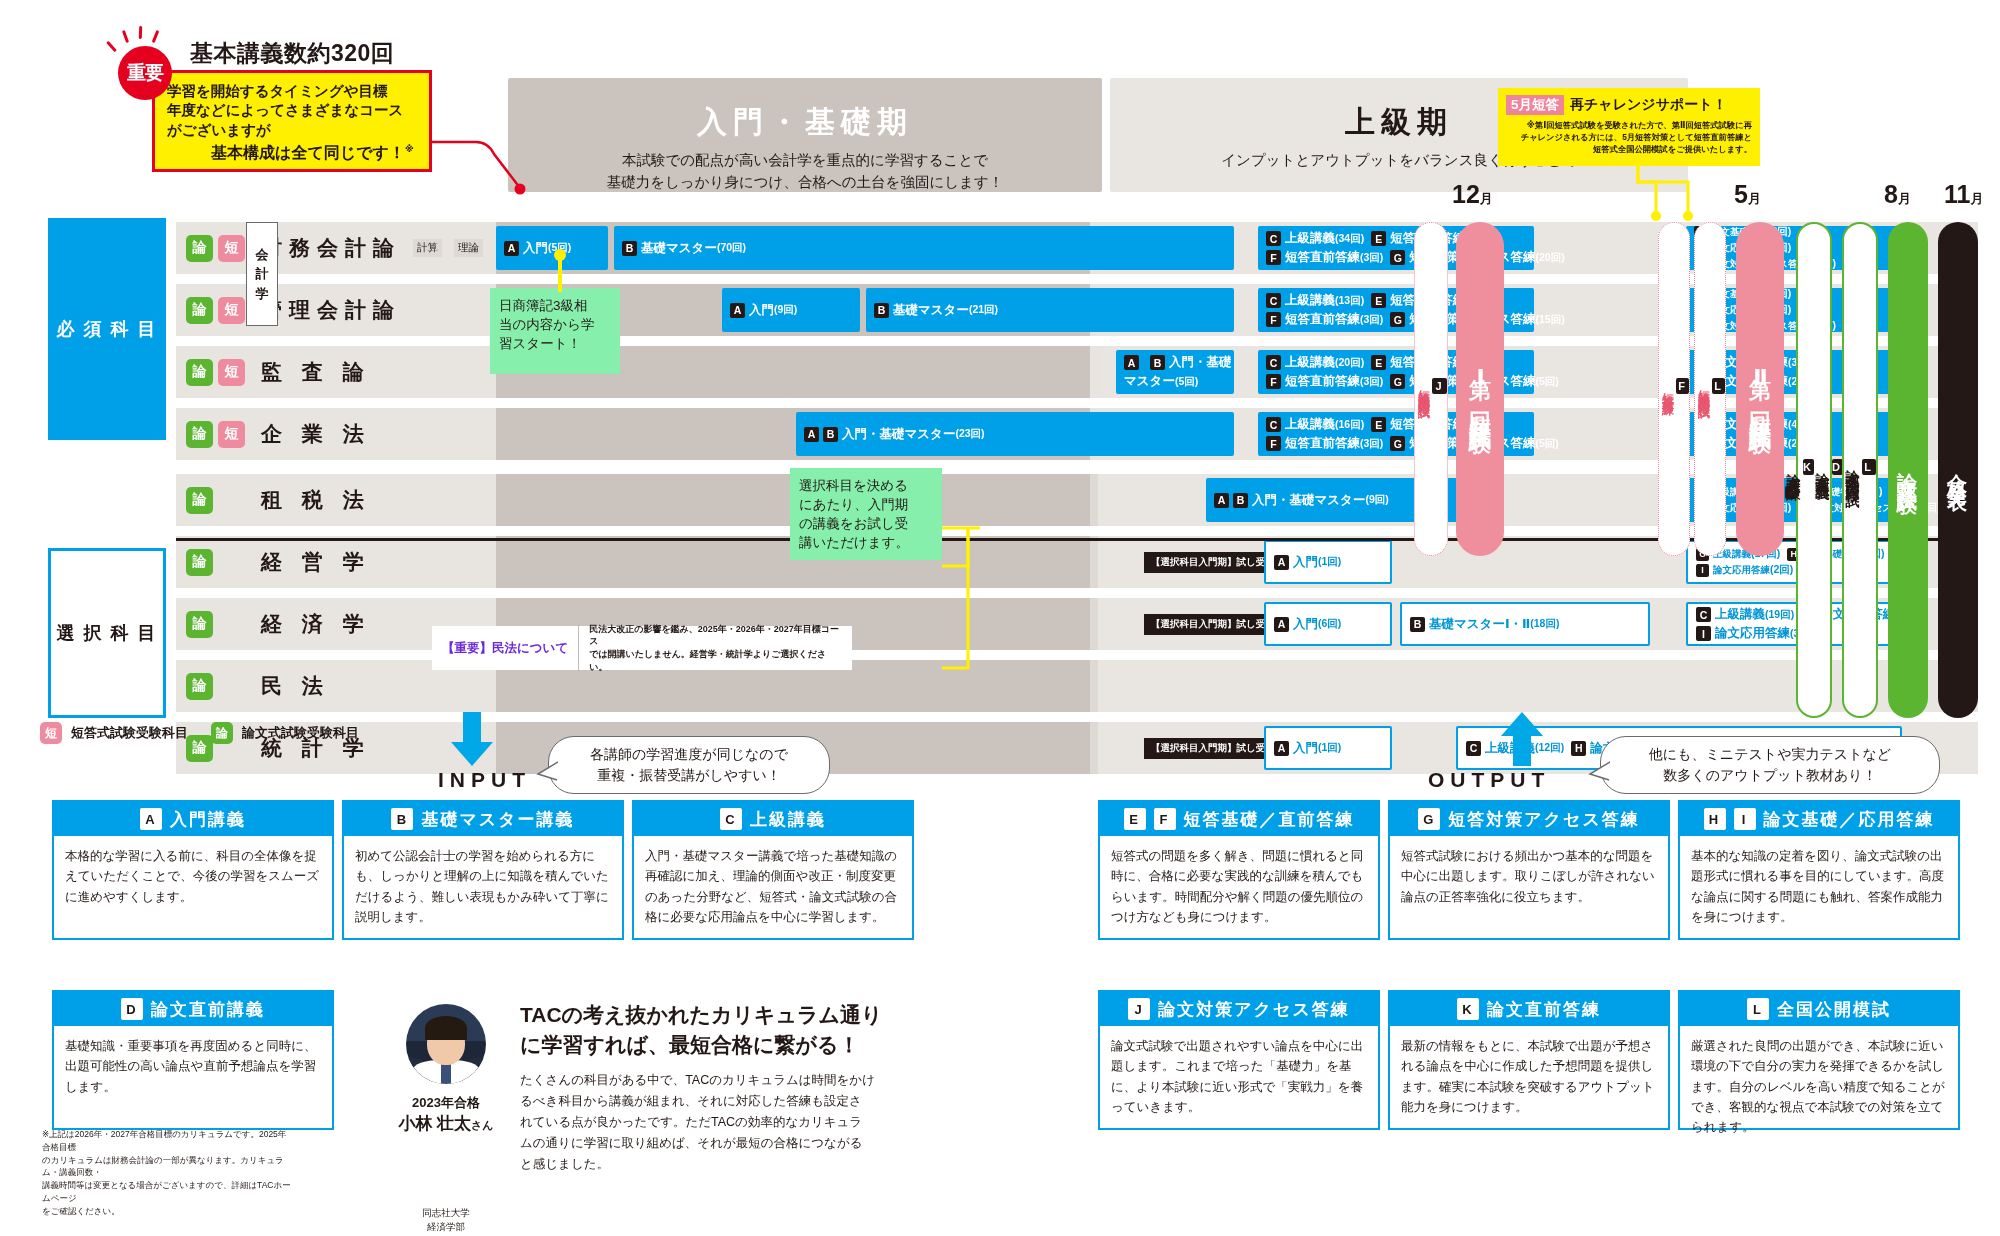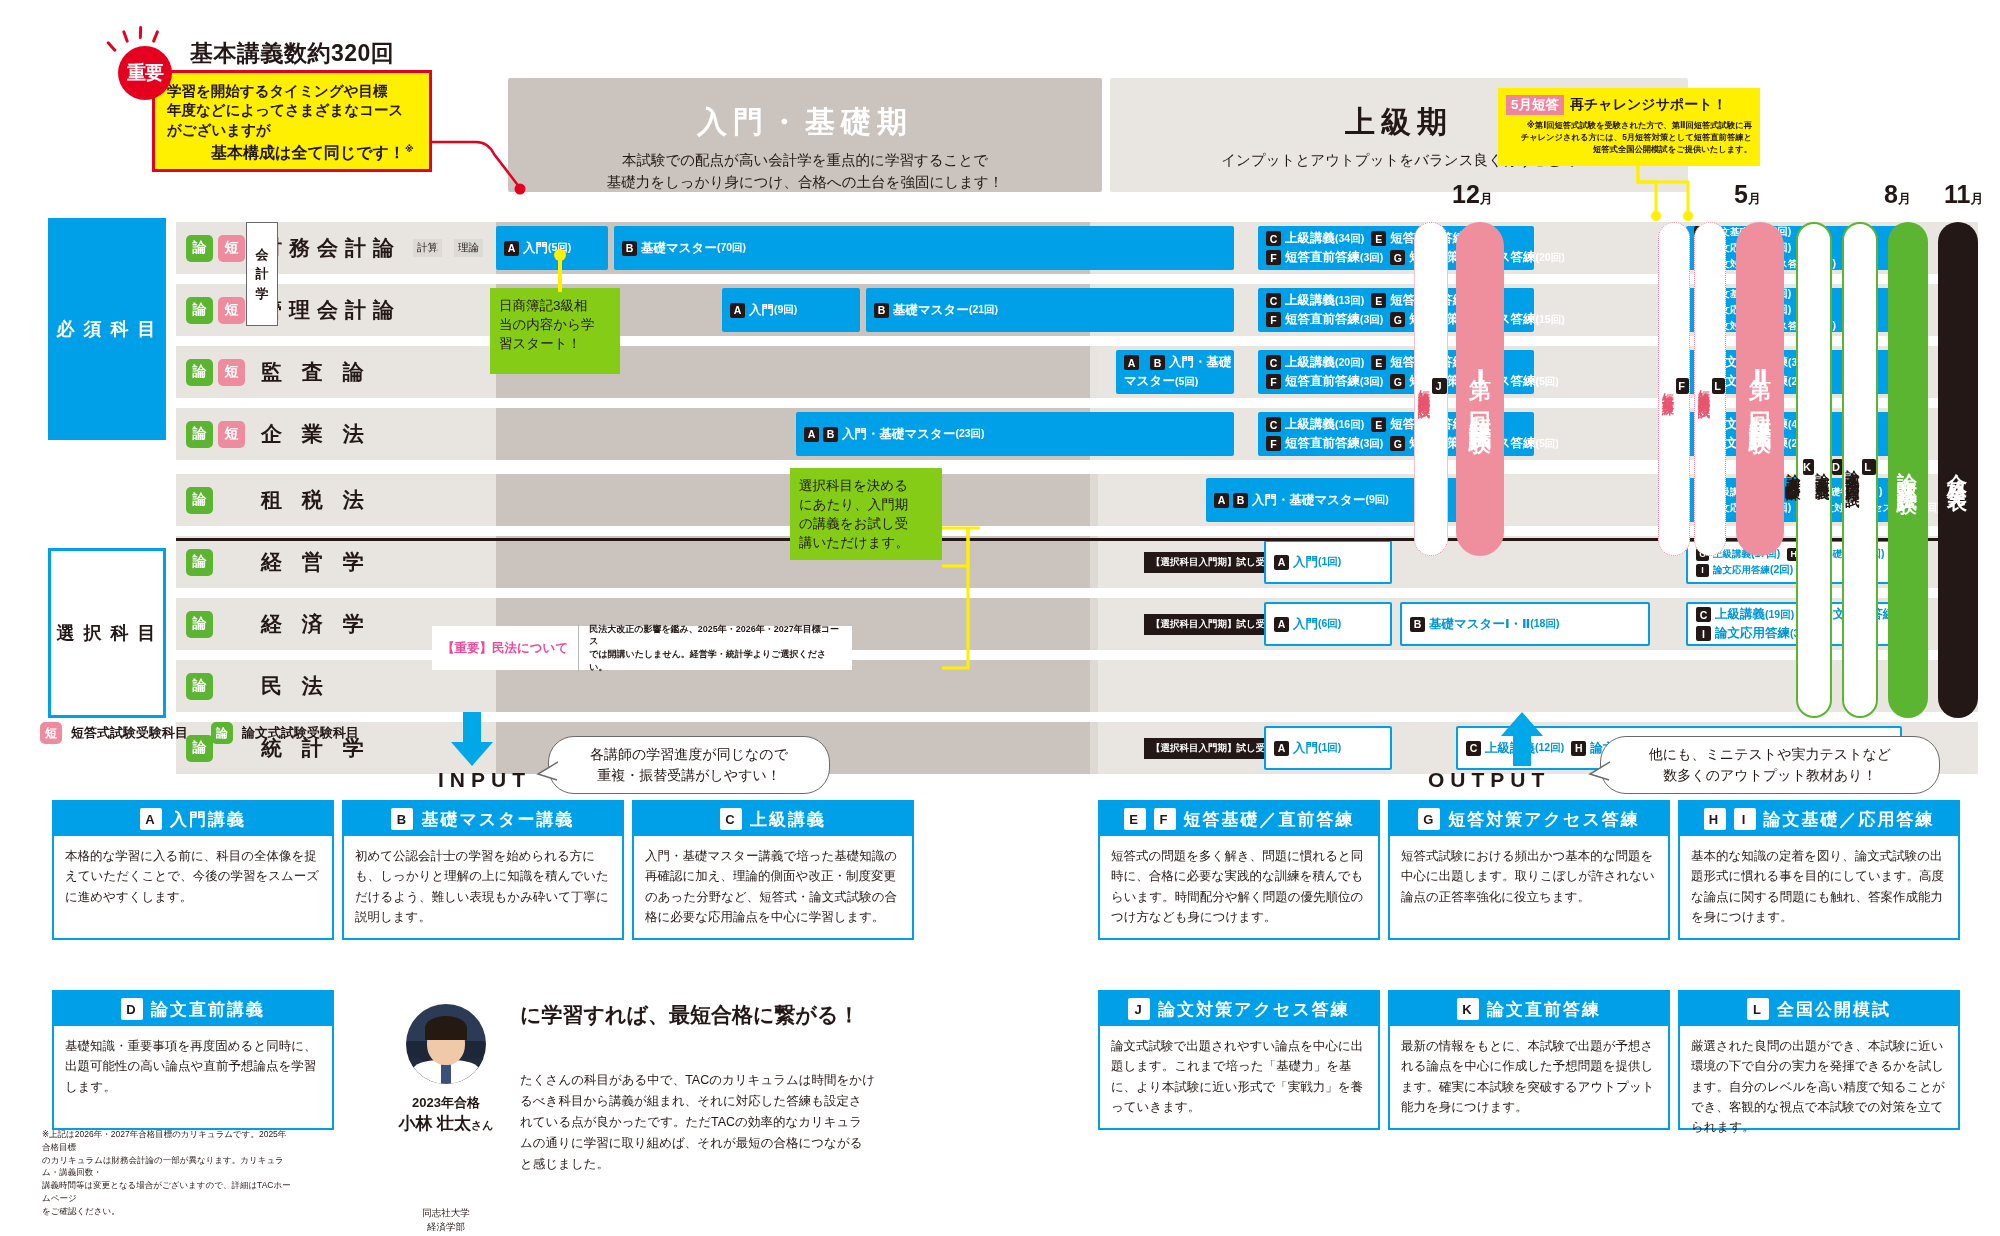--- a/index.html
+++ b/index.html
@@ -149,29 +149,29 @@
   .vcol.green{ background:#fff; border:2px solid #5cb531; color:#231815; font-size:14px; letter-spacing:3px;}
   .vcol.greenfill{ background:#5cb531; color:#fff; font-size:20px; letter-spacing:6px; }
   .vcol.black{ background:#231815; color:#fff; font-size:20px; letter-spacing:6px;}
   .vcol .gchip{
     writing-mode:horizontal-tb; background:#231815; color:#fff; font-size:11px;
     width:16px; height:16px; border-radius:2px; display:flex; align-items:center;
     justify-content:center; margin-bottom:6px;
   }
 
   
-  .sticky{ position:absolute; background:#84cc16; font-size:13.5px; line-height:1.42;
+  .sticky{ position:absolute; background:#86efac; font-size:13.5px; line-height:1.42;
     padding:8px 9px; font-weight:500; z-index:7; }
 
   
   #civil-note{
     position:absolute; background:#fff; display:flex; align-items:center;
     padding:0 10px; gap:10px; z-index:3;
   }
-  #civil-note .hl{ color:#ec4899; font-size:12.5px; font-weight:bold; white-space:nowrap;font-family:Liberation Mono, monospace;}
+  #civil-note .hl{ color:#6d28d9; font-size:12.5px; font-weight:bold; white-space:nowrap;font-family:Liberation Mono, monospace;}
   #civil-note .bd{ font-size:9px; line-height:1.4; border-left:1px solid #bbb; padding-left:10px; font-weight:bold;}
 
   
   #exam-legend{ position:absolute; left:40px; top:722px; display:flex; align-items:center; gap:9px; font-size:13px; font-weight:bold;}
   #exam-legend .tagR{ width:22px; height:22px; font-size:12px; }
 
   
   .io{ position:absolute; font-size:21px; font-weight:bold; letter-spacing:6px; }
   .bubble{
     position:absolute; border:1.5px solid #6b6b6b; border-radius:26px;
@@ -934,20 +934,21 @@
 <div id="testi-year" style="left:386px;top:1094px;width:120px">2023年合格</div>
 <div id="testi-name" style="left:386px;top:1112px;width:120px">
   <span>小林 壮太</span><span class="san">さん</span>
 </div>
 <div id="testi-aff" style="left:386px;top:1206px;width:120px">
   <div>同志社大学</div>
     <div>経済学部</div>
     <div>3年在学中</div>
 </div>
 <div id="testi-head" style="left:520px;top:1000px;width:440px">
+  <div>TACの考え抜かれたカリキュラム通り</div>
     <div>に学習すれば、最短合格に繋がる！</div>
 </div>
 <div id="testi-body" style="left:520px;top:1070px;width:460px">
   <div>たくさんの科目がある中で、TACのカリキュラムは時間をかけ</div>
     <div>るべき科目から講義が組まれ、それに対応した答練も設定さ</div>
   <div>れている点が良かったです。ただTACの効率的なカリキュラ</div>
     <div>ムの通りに学習に取り組めば、それが最短の合格につながる</div>
   <div>と感じました。</div>
 </div>
 

